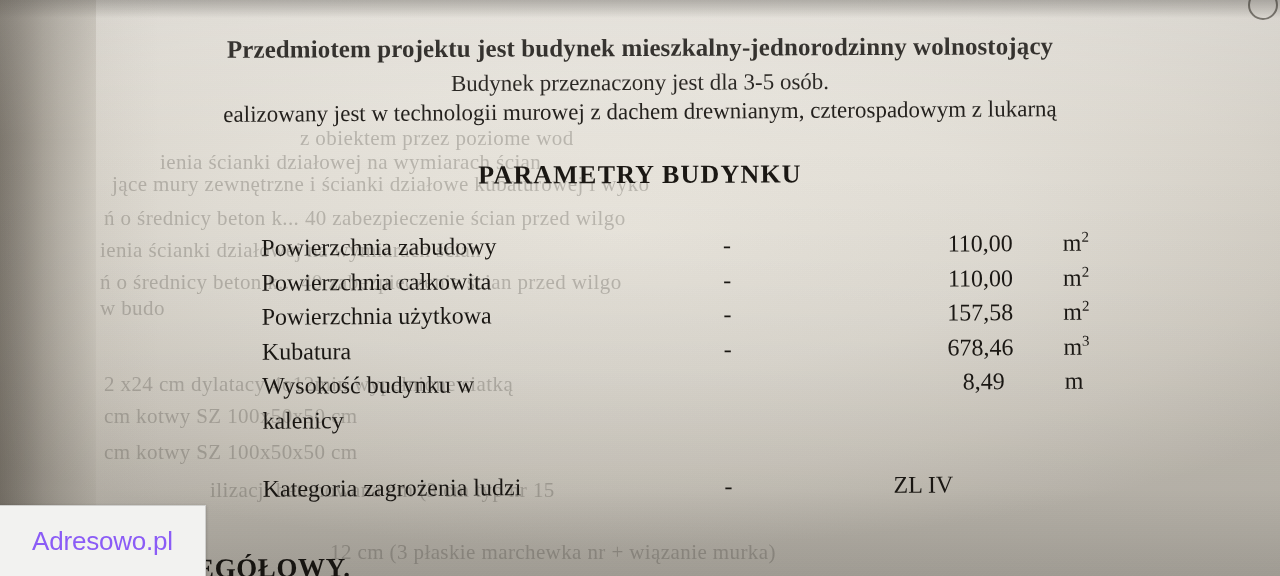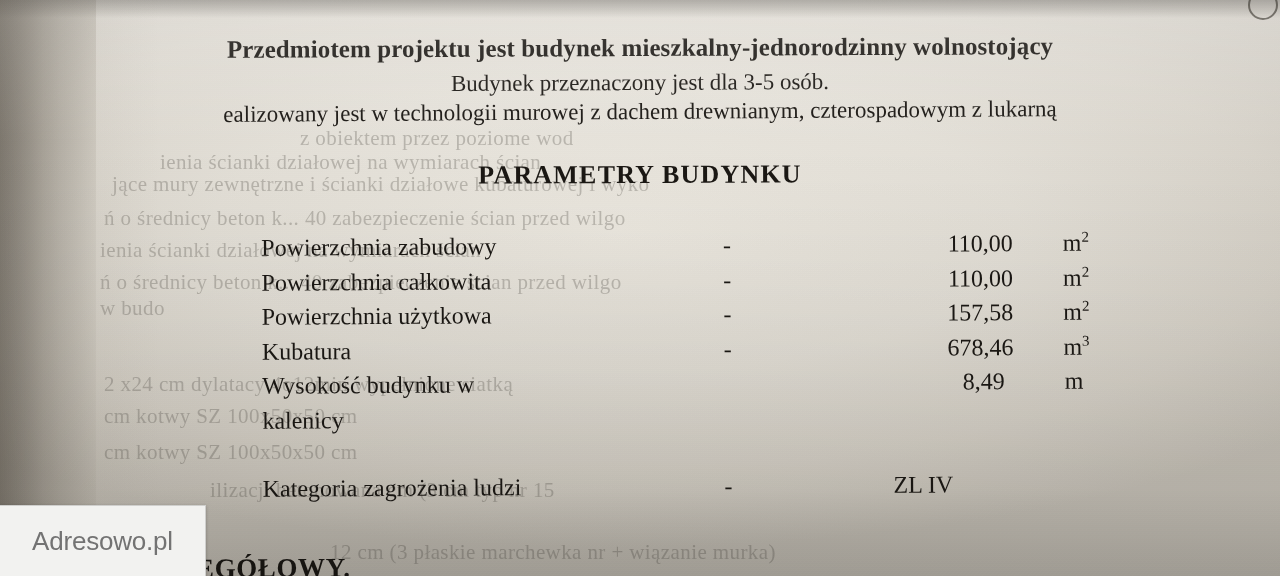--- a/index.html
+++ b/index.html
@@ -159,21 +159,21 @@
     border: 1px solid #cfcfcd;
     border-left: none;
     display: flex;
     align-items: center;
     justify-content: center;
     box-shadow: 0 1px 3px rgba(0,0,0,0.25);
   }
   .watermark span {
     font-family: "Liberation Sans", sans-serif;
     font-size: 26px;
-    color: #737373;
+    color: #8b5cf6;
     letter-spacing: -0.2px;
   }
 
   
   .corner-curl {
     position: absolute;
     right: 2px;
     top: -10px;
     width: 26px;
     height: 26px;

